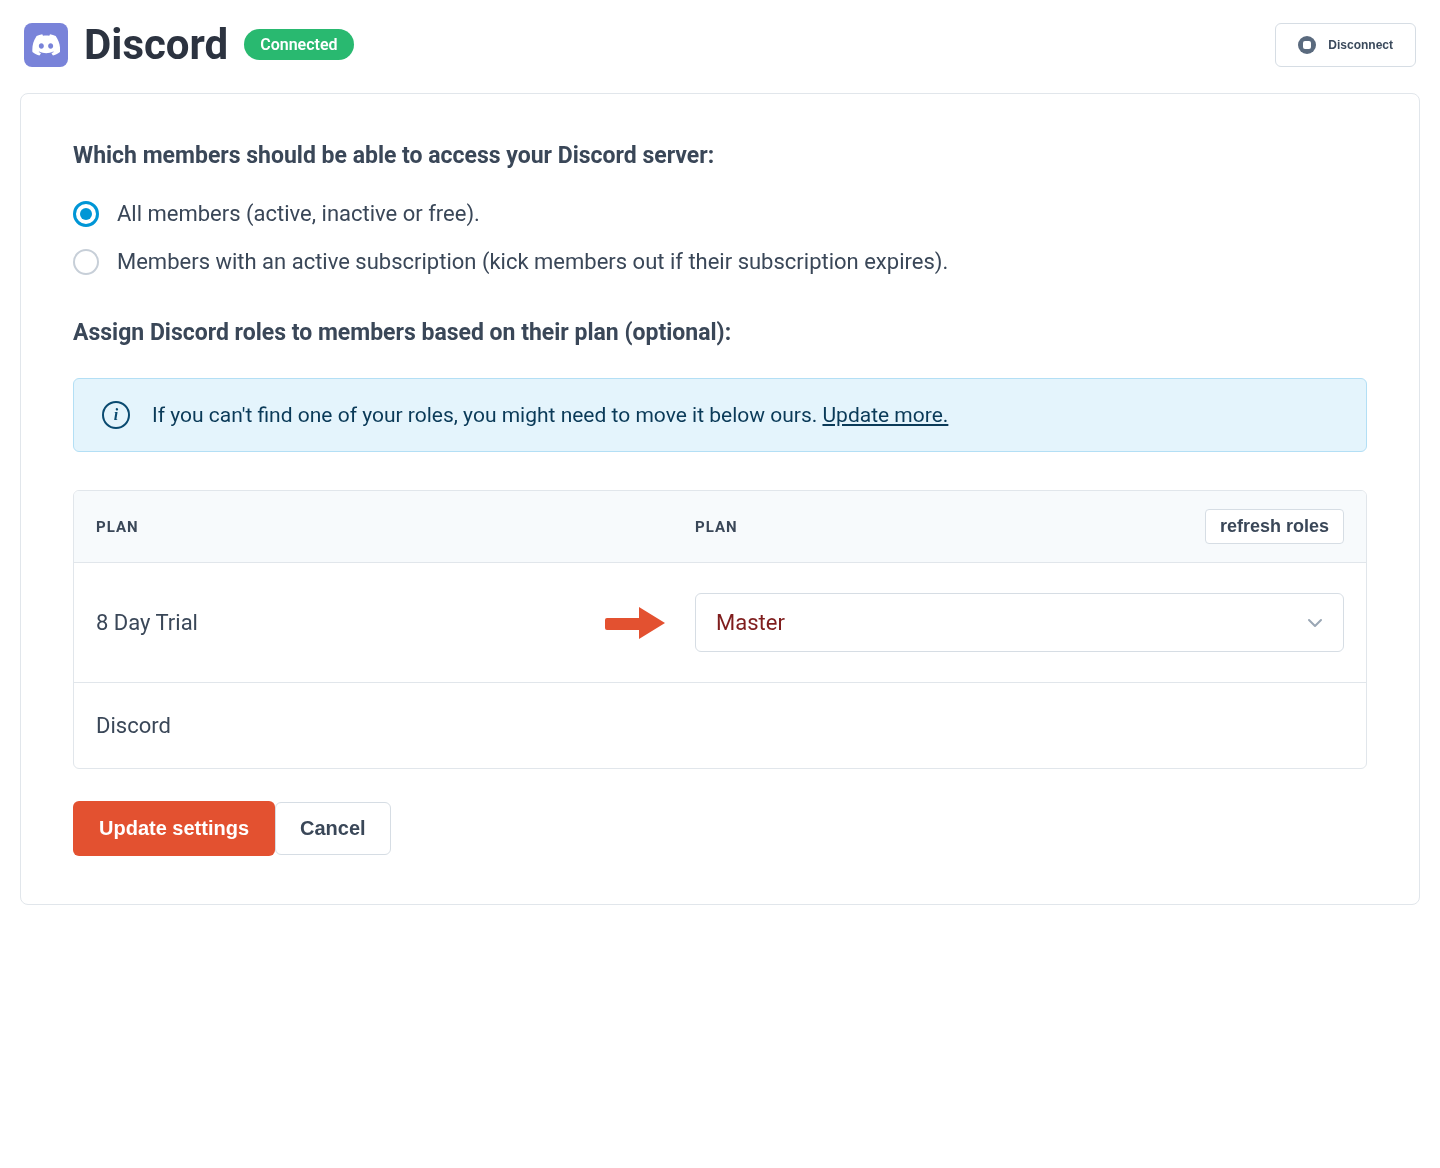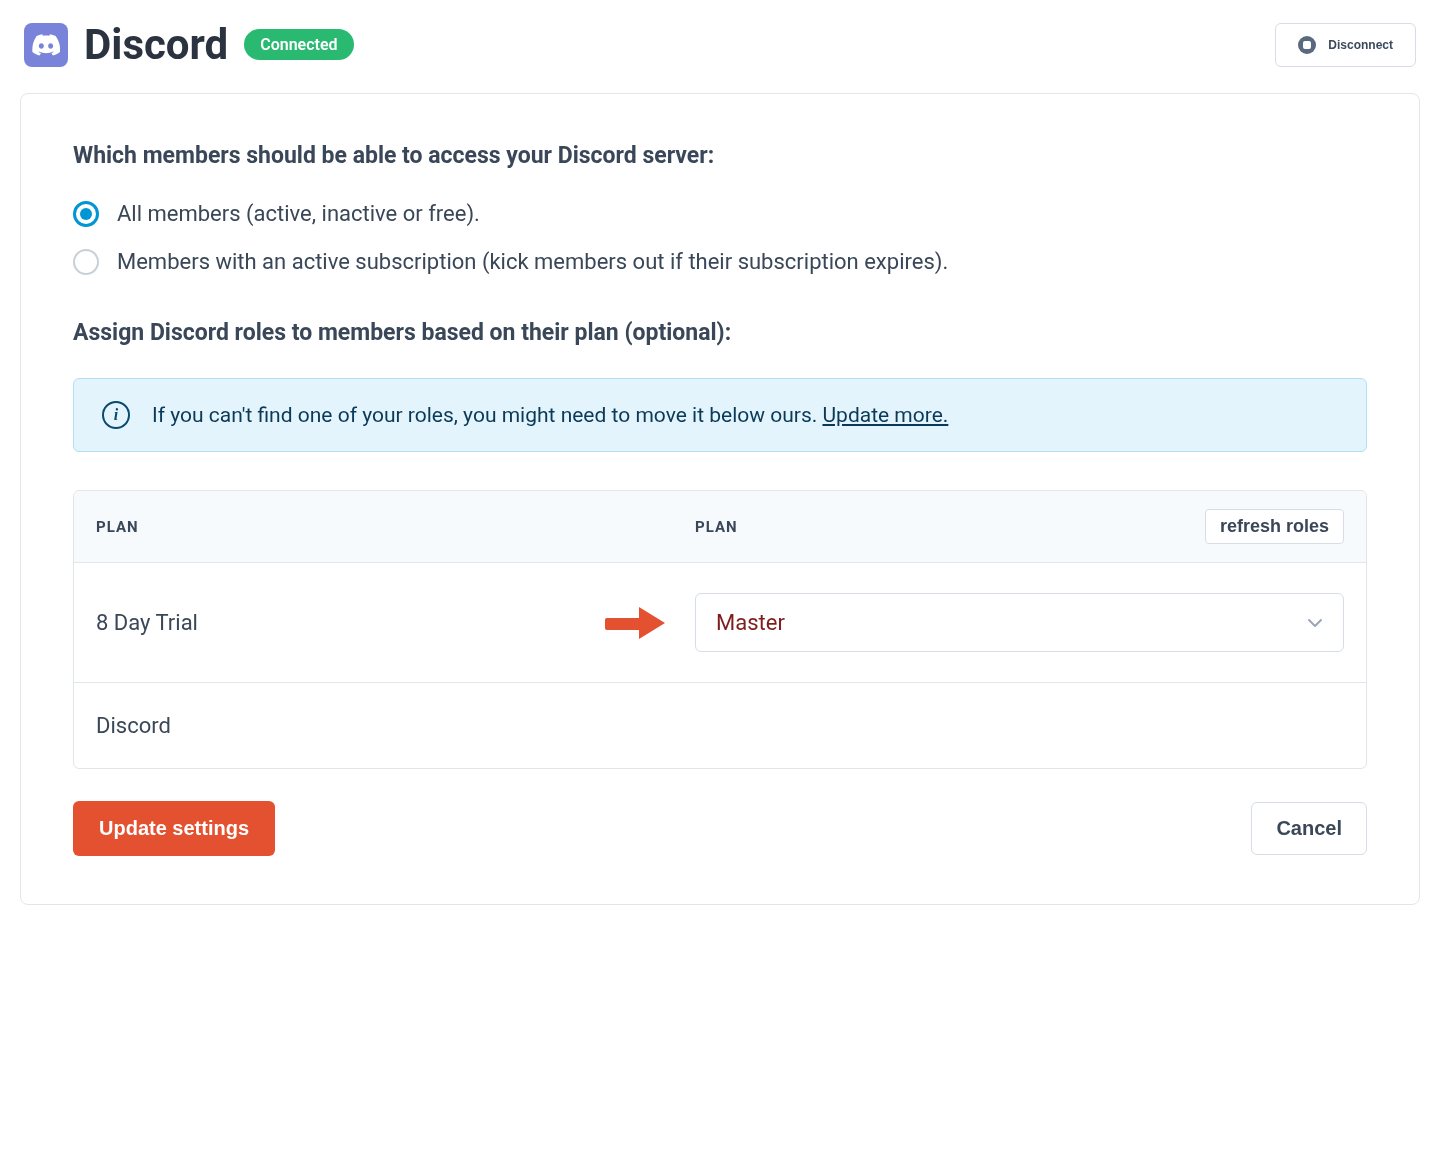--- a/index.html
+++ b/index.html
@@ -244,21 +244,20 @@
       color: #9aa7b5;
     }
     .arrow-annotation {
       width: 68px;
       height: 40px;
       color: #e35130;
     }
     .footer-actions {
       display: flex;
       align-items: center;
-      justify-content: space-between;
     }
     .update-button {
       background: #e35130;
       color: #ffffff;
       font-size: 20px;
       font-weight: 700;
       padding: 16px 26px;
       border: none;
       border-radius: 6px;
       cursor: pointer;

